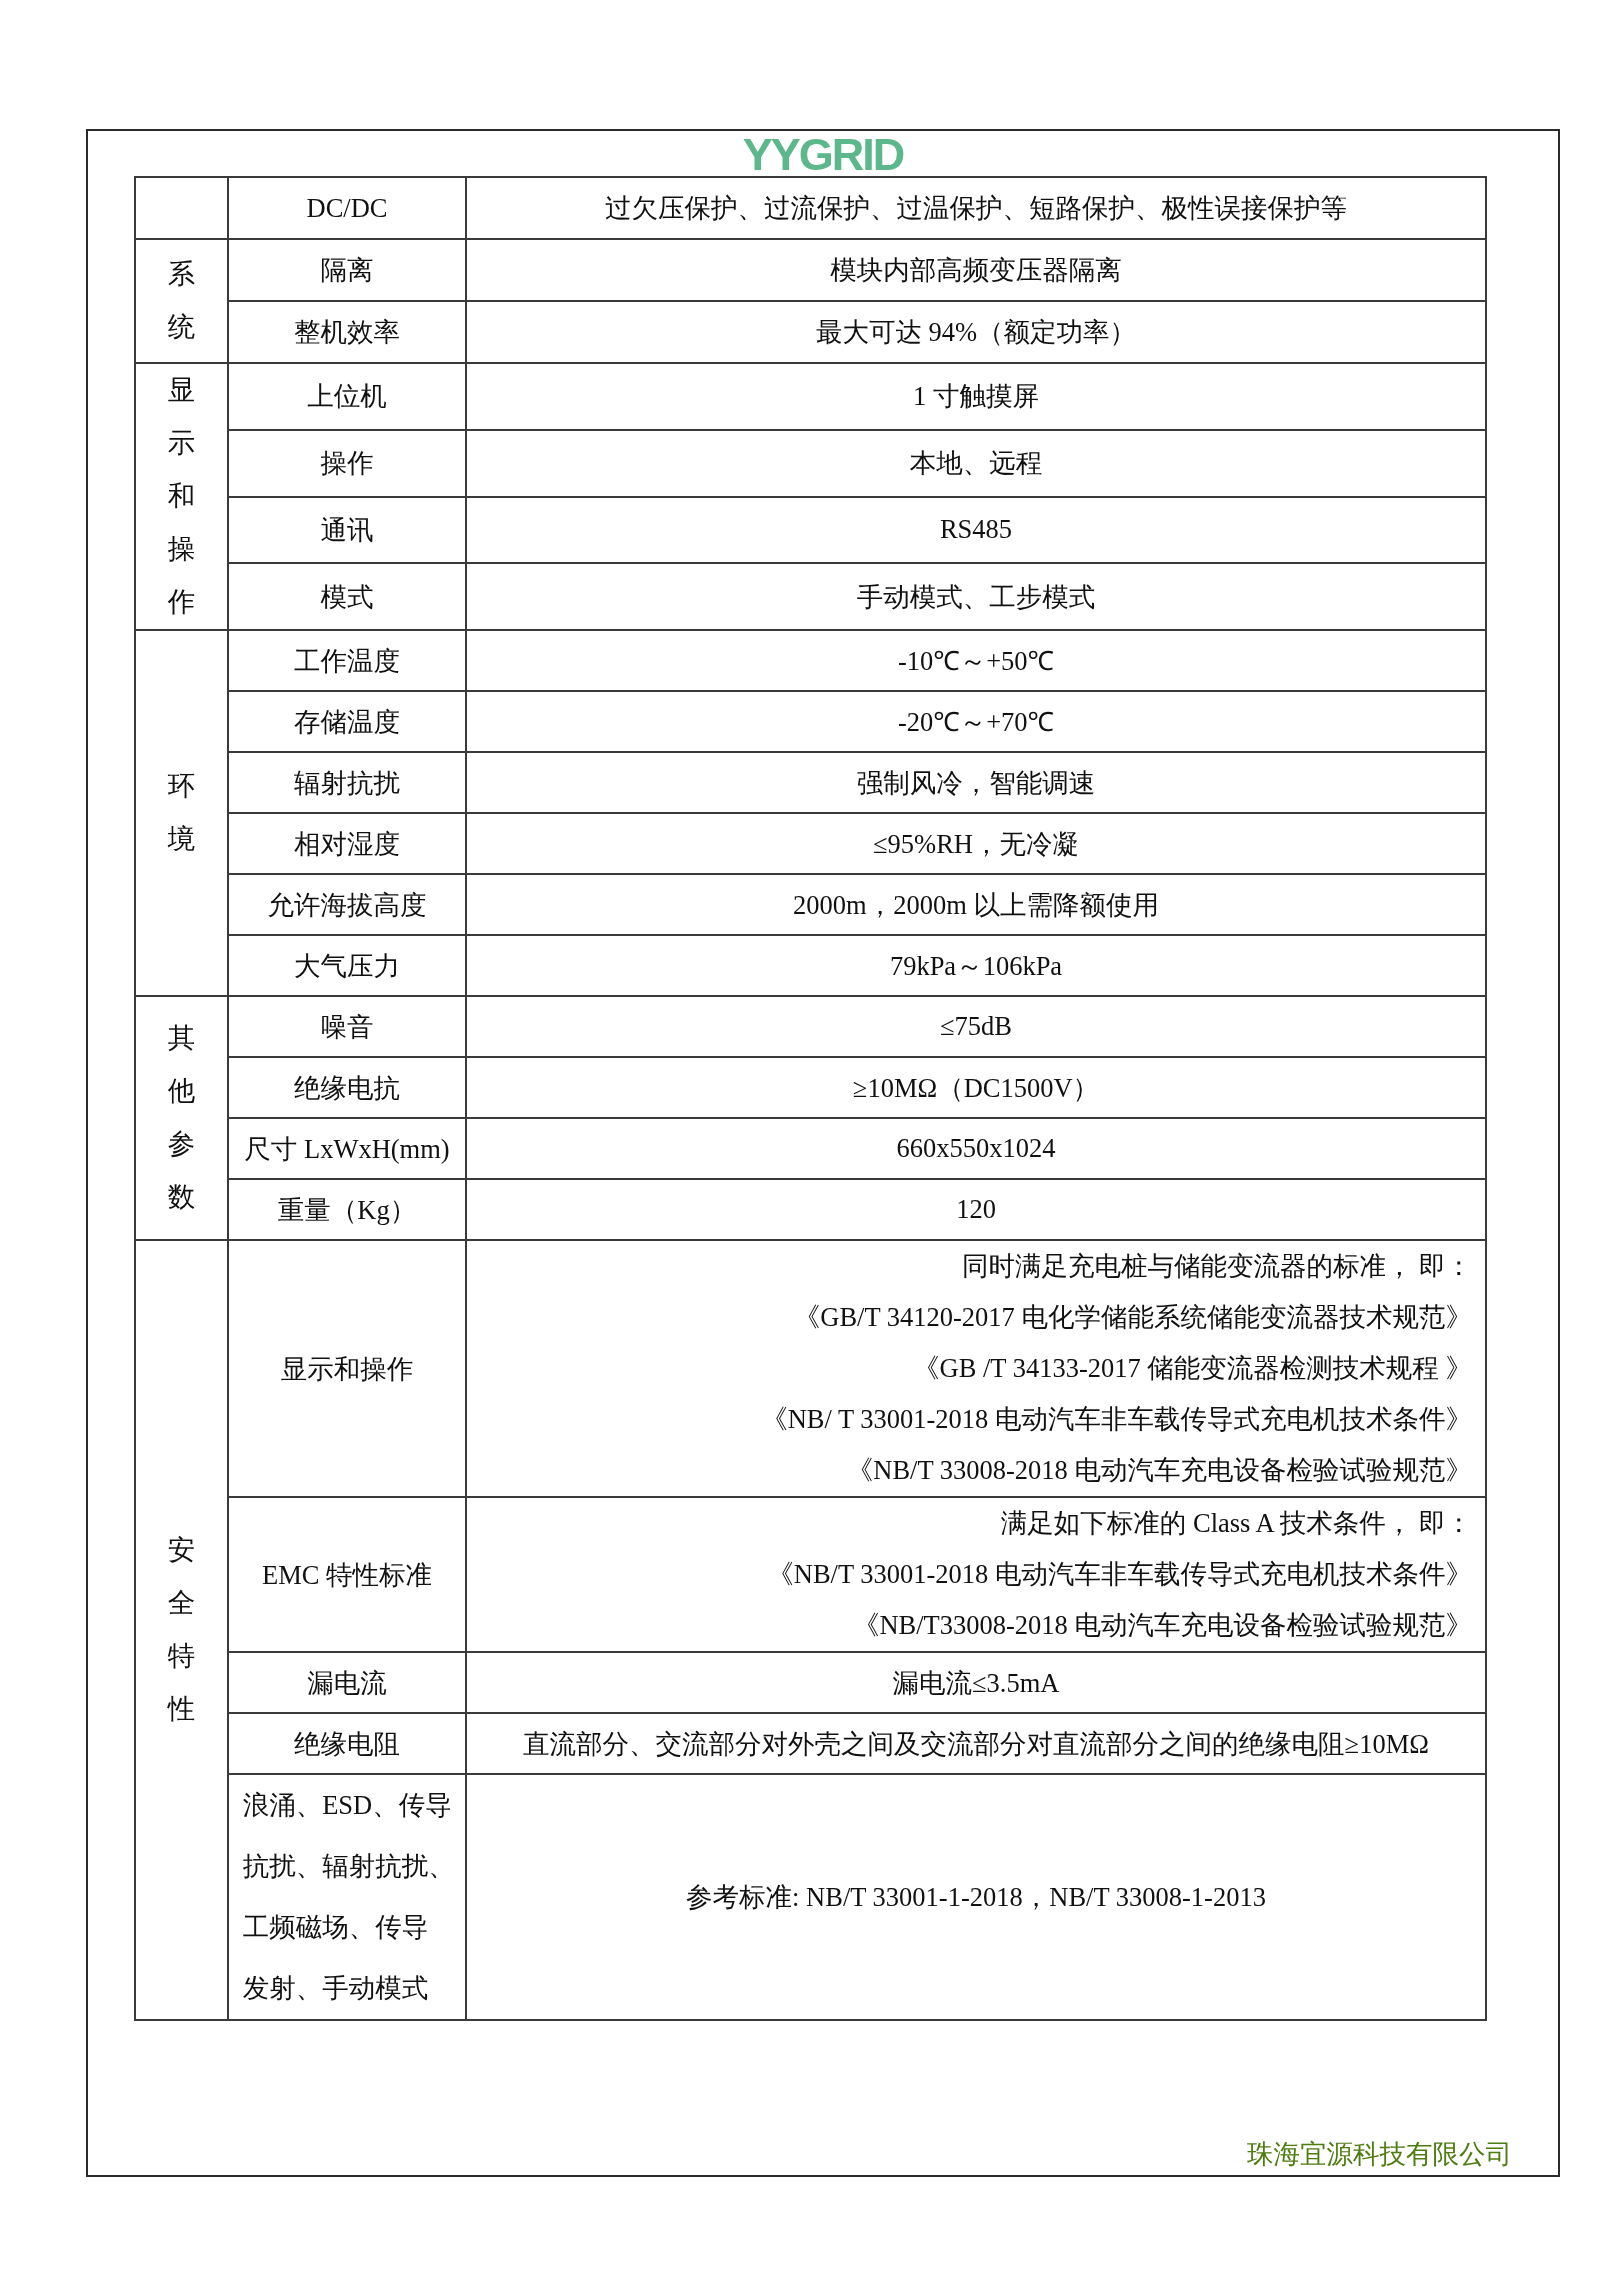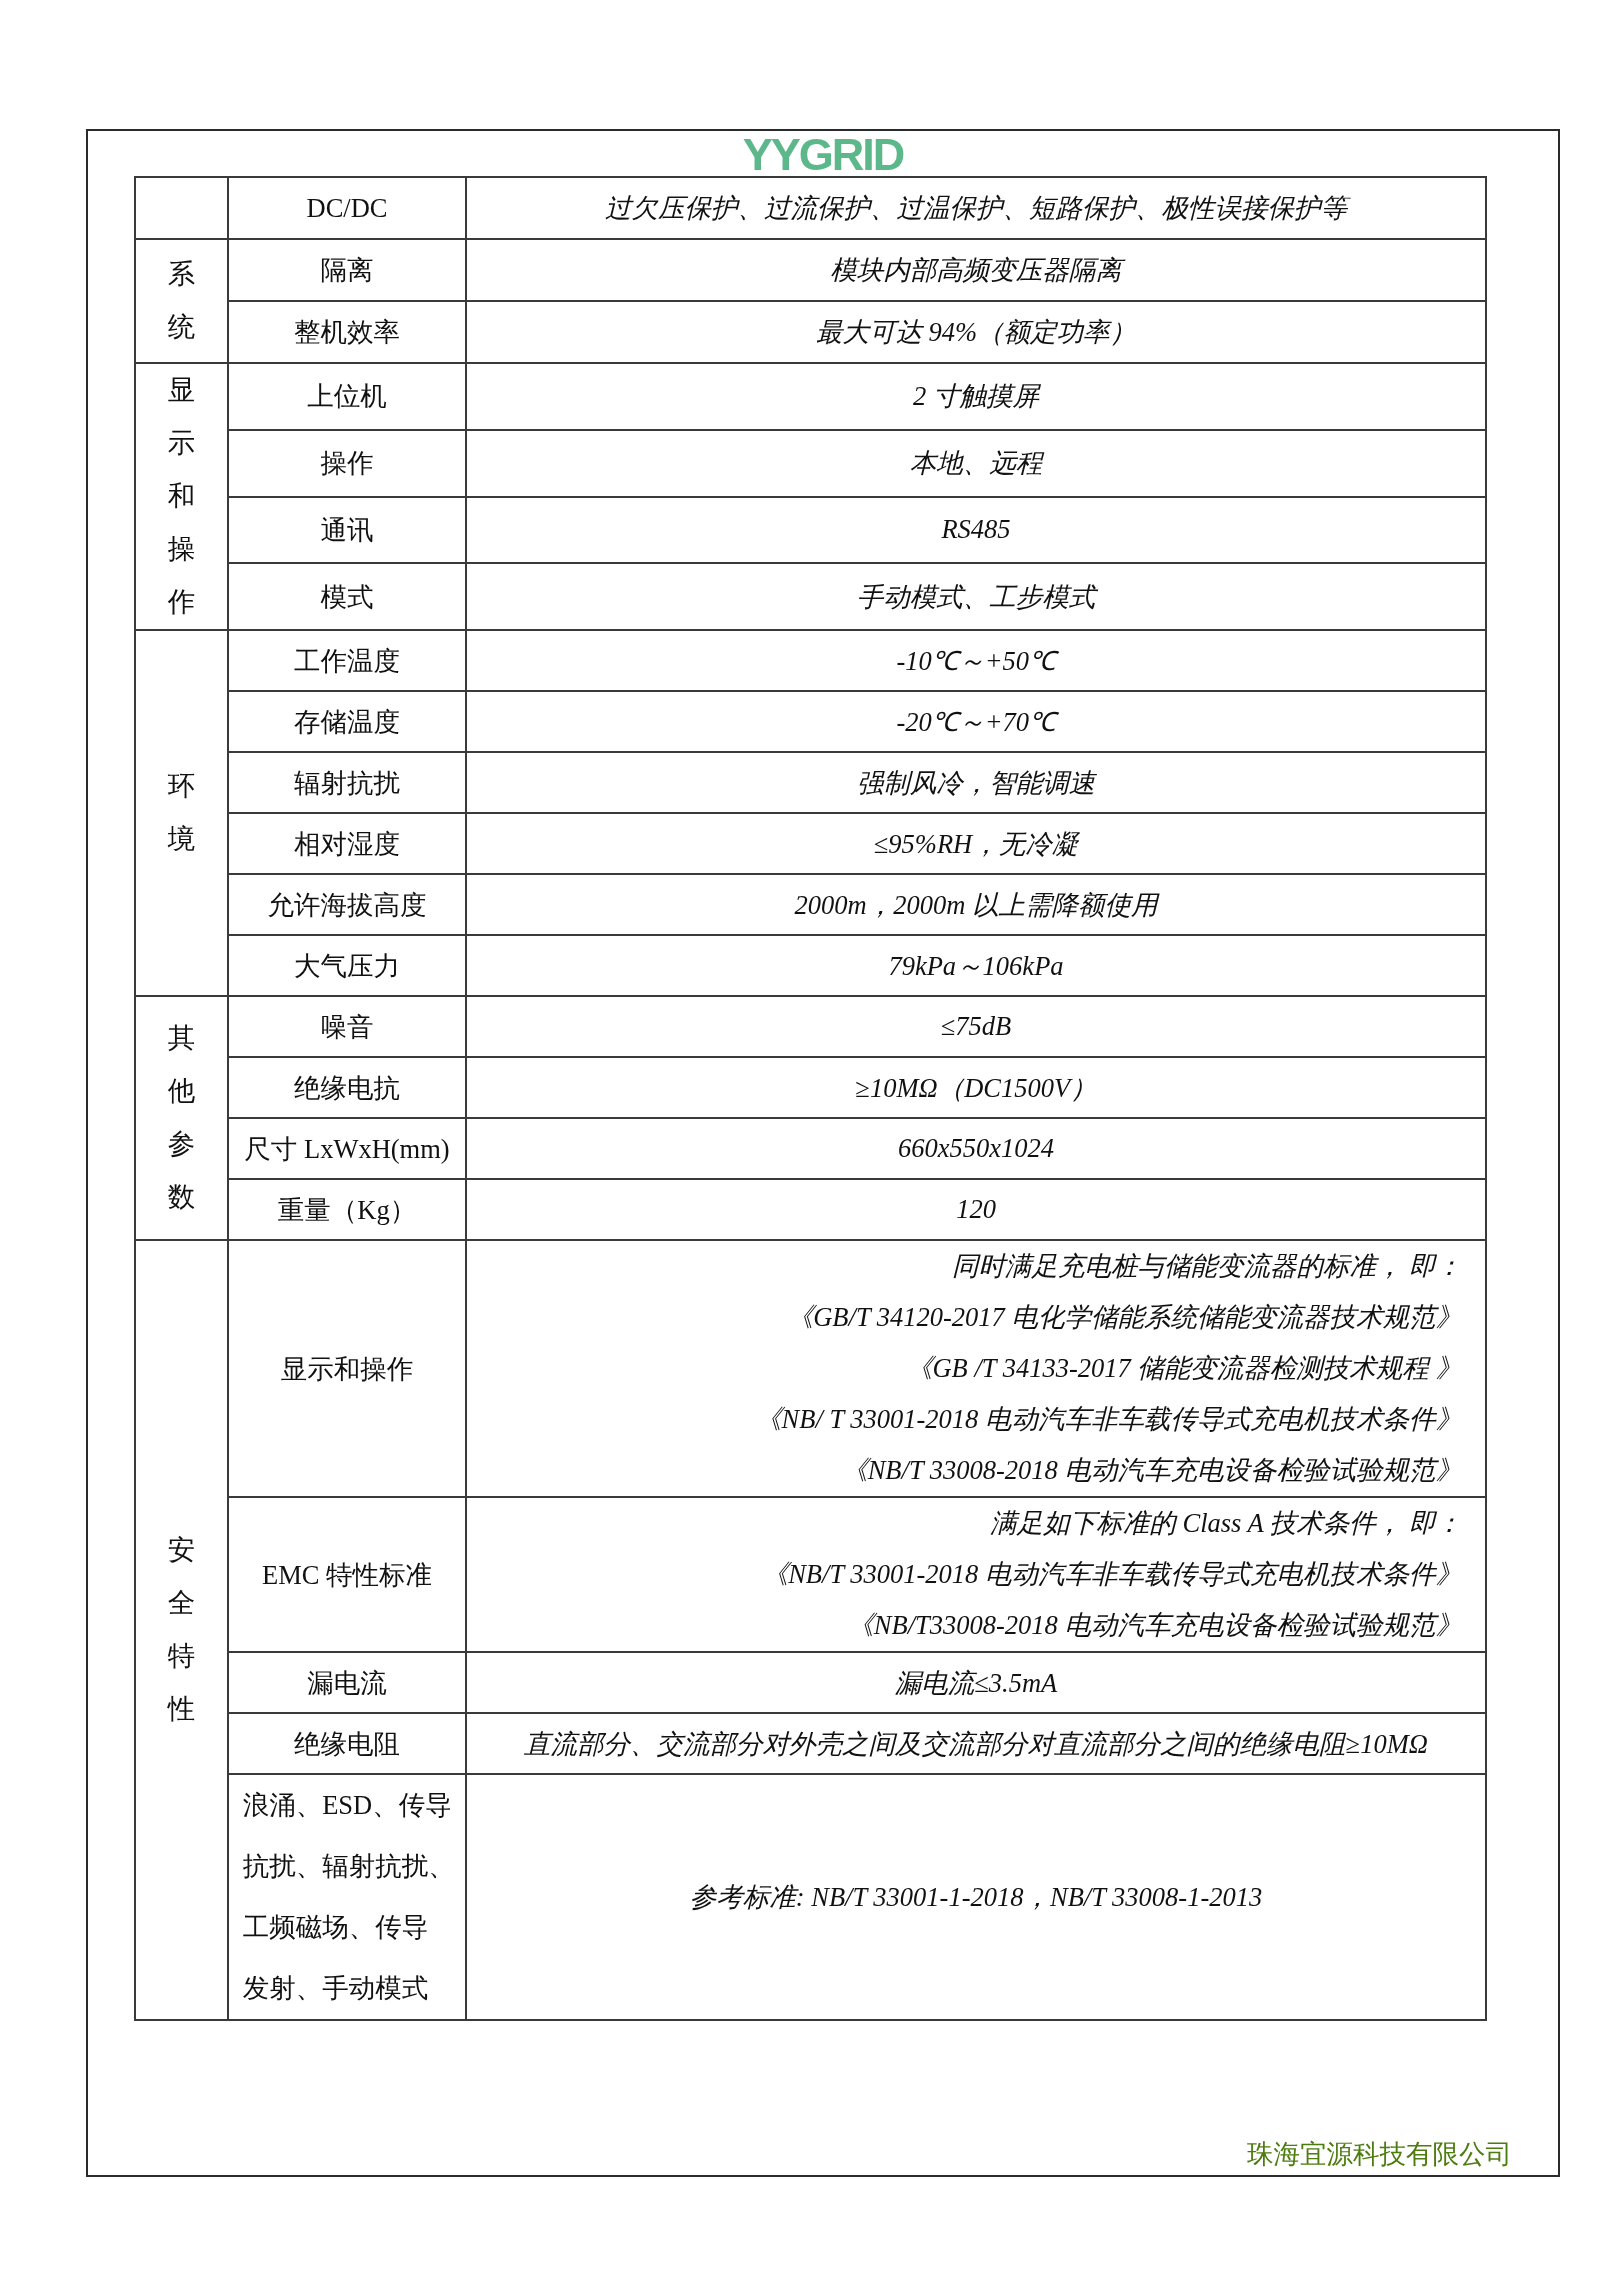--- a/index.html
+++ b/index.html
@@ -46,21 +46,21 @@
     font-size:26.5px;
   }
   tr.sec td{border-top:2.9px solid #2b2b2b;}
   td.cat{
     text-align:center;
     font-size:27.4px;
     line-height:53px;
     padding:0 19px;
   }
   td.param{text-align:center;padding:0 3px;}
-  td.val{text-align:center;padding:0 23px;font-style:italic;}
+  td.val{text-align:center;padding:0 13px;}
   .vln{line-height:51px;text-align:right;}
   td.param-ml{text-align:left;padding:0 9.8px 0 13.7px;}
   .pln{line-height:61px;text-align:left;}
   tr.h63{height:62px;}
   tr.h66{height:65px;}
   tr.h62{height:61px;}
   tr.hA{height:255px;}
   tr.hB{height:153px;}
   tr.hC{height:245px;}
   .footer{
@@ -96,21 +96,21 @@
         <td class="val">模块内部高频变压器隔离</td>
       </tr>
       <tr class="h63">
         <td class="param">整机效率</td>
         <td class="val">最大可达 94%（额定功率）</td>
       </tr>
 
       <tr class="sec h66">
         <td class="cat" rowspan="4">显示和操作</td>
         <td class="param">上位机</td>
-        <td class="val">2 寸触摸屏</td>
+        <td class="val">1 寸触摸屏</td>
       </tr>
       <tr class="h66">
         <td class="param">操作</td>
         <td class="val">本地、远程</td>
       </tr>
       <tr class="h66">
         <td class="param">通讯</td>
         <td class="val">RS485</td>
       </tr>
       <tr class="h66">

